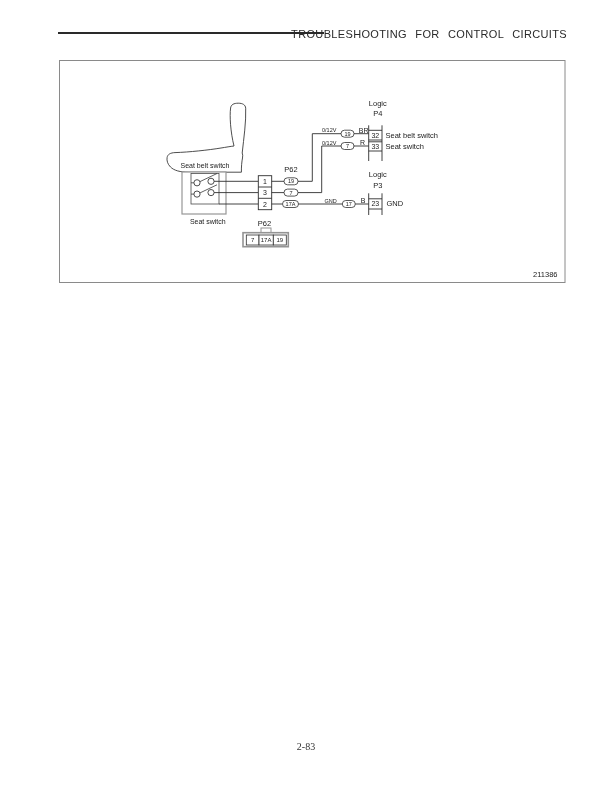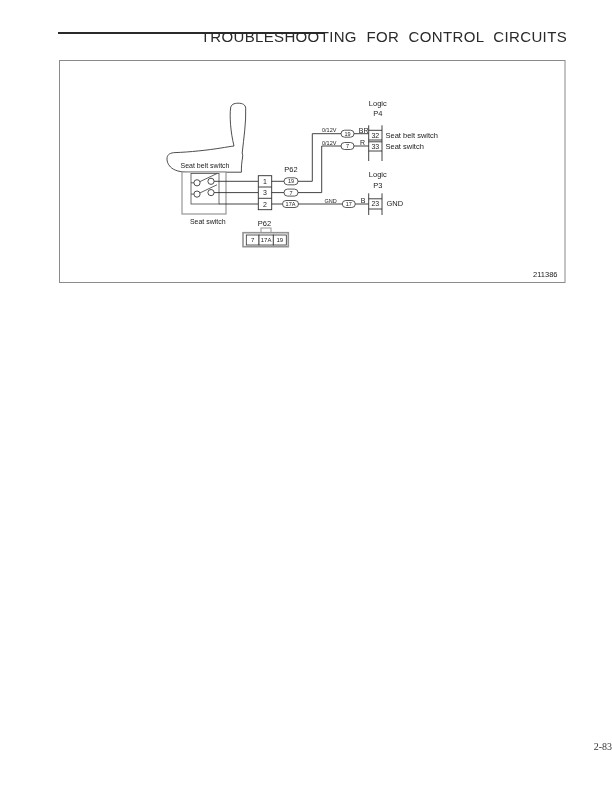--- a/index.html
+++ b/index.html
@@ -9,28 +9,28 @@
     position:relative;
     font-family:"Liberation Sans",sans-serif;
     overflow:hidden;
   }
   .hdr-rule{
     position:absolute;left:58px;top:32px;width:266px;height:2px;
     background:#2a2a2a;
   }
   .hdr-title{
     position:absolute;top:28px;right:45px;
-    font-size:15px;color:#2a2a2a;
+    font-size:11px;color:#2a2a2a;
     letter-spacing:0.35px;word-spacing:5px;
     white-space:nowrap;
   }
   .fig-svg{position:absolute;left:59px;top:60px;}
   .footer{
     position:absolute;top:741px;left:0;width:612px;
-    text-align:right;
+    text-align:center;
     font-family:"Liberation Serif",serif;
     font-size:10px;color:#333;
   }
   svg text{fill:#222;font-family:"Liberation Sans",sans-serif;}
   .t55{font-size:5.5px;}
   .t6{font-size:6px;}
   .t7{font-size:7px;}
   .t75{font-size:7.5px;}
   .ln{stroke:#2e2e2e;stroke-width:0.9;fill:none;}
   .lnthin{stroke:#3a3a3a;stroke-width:0.8;fill:none;}

